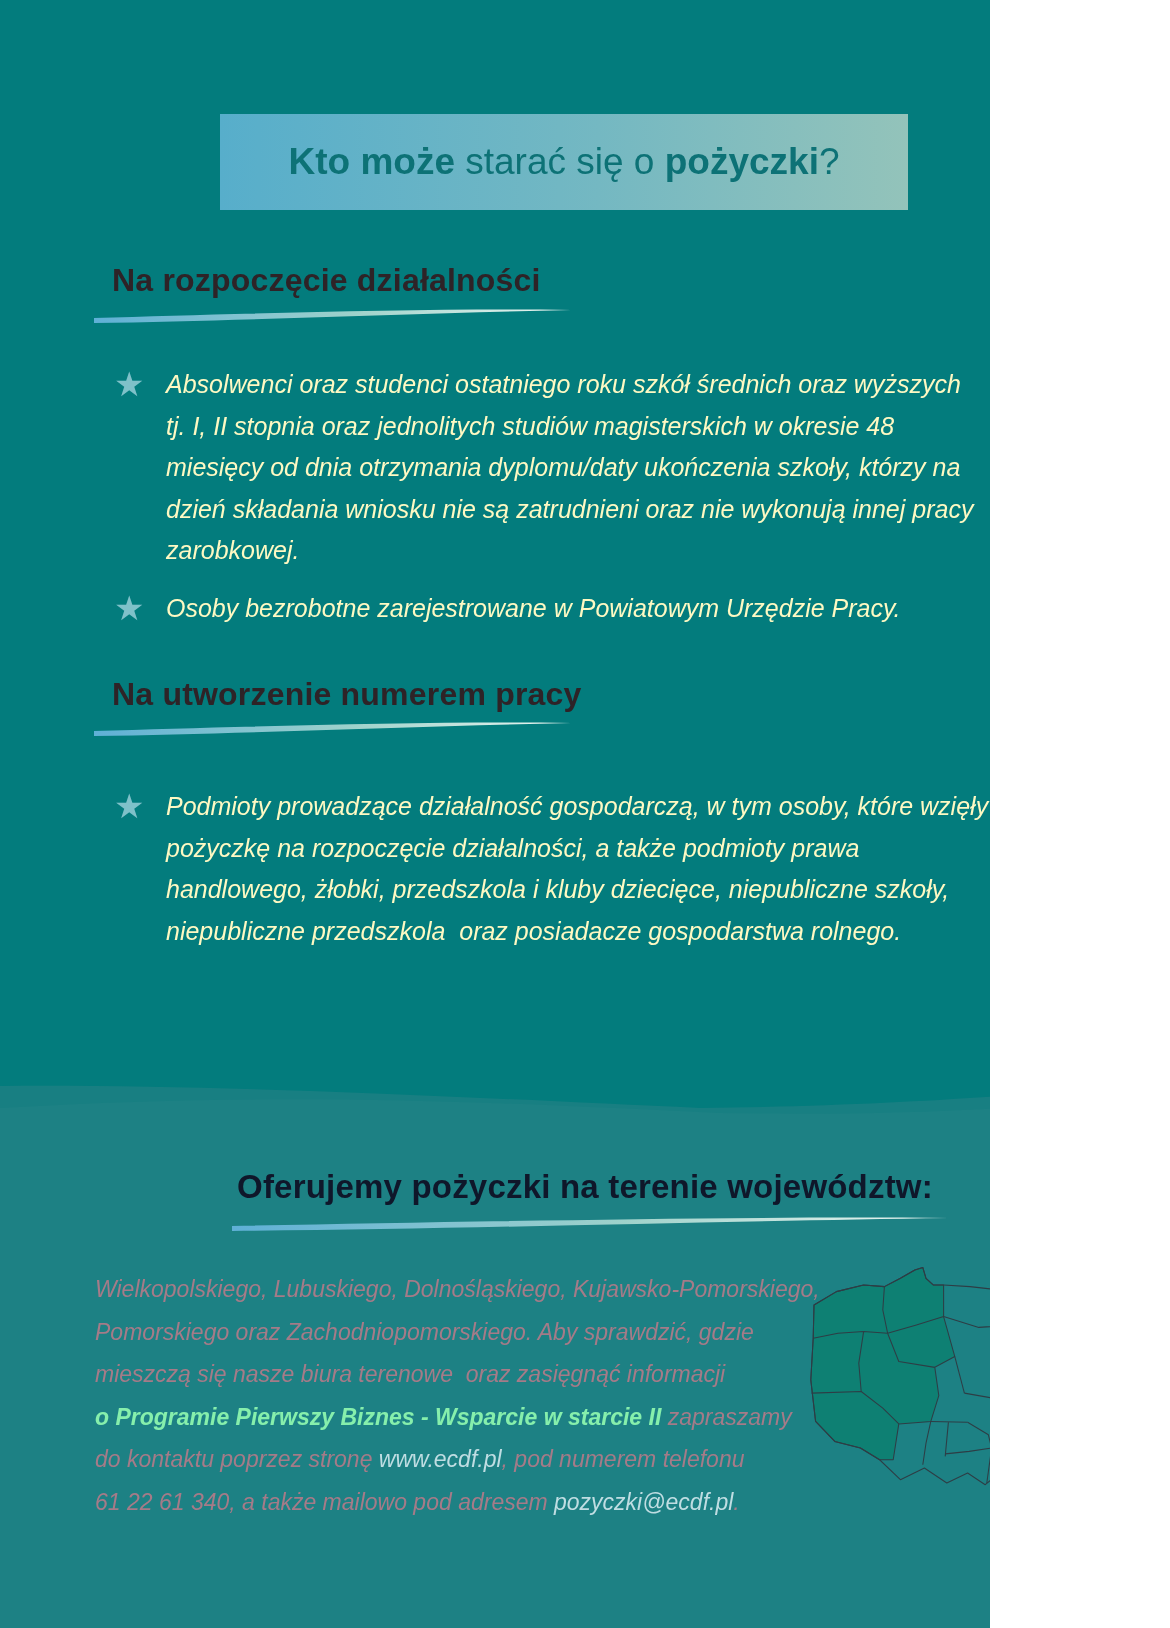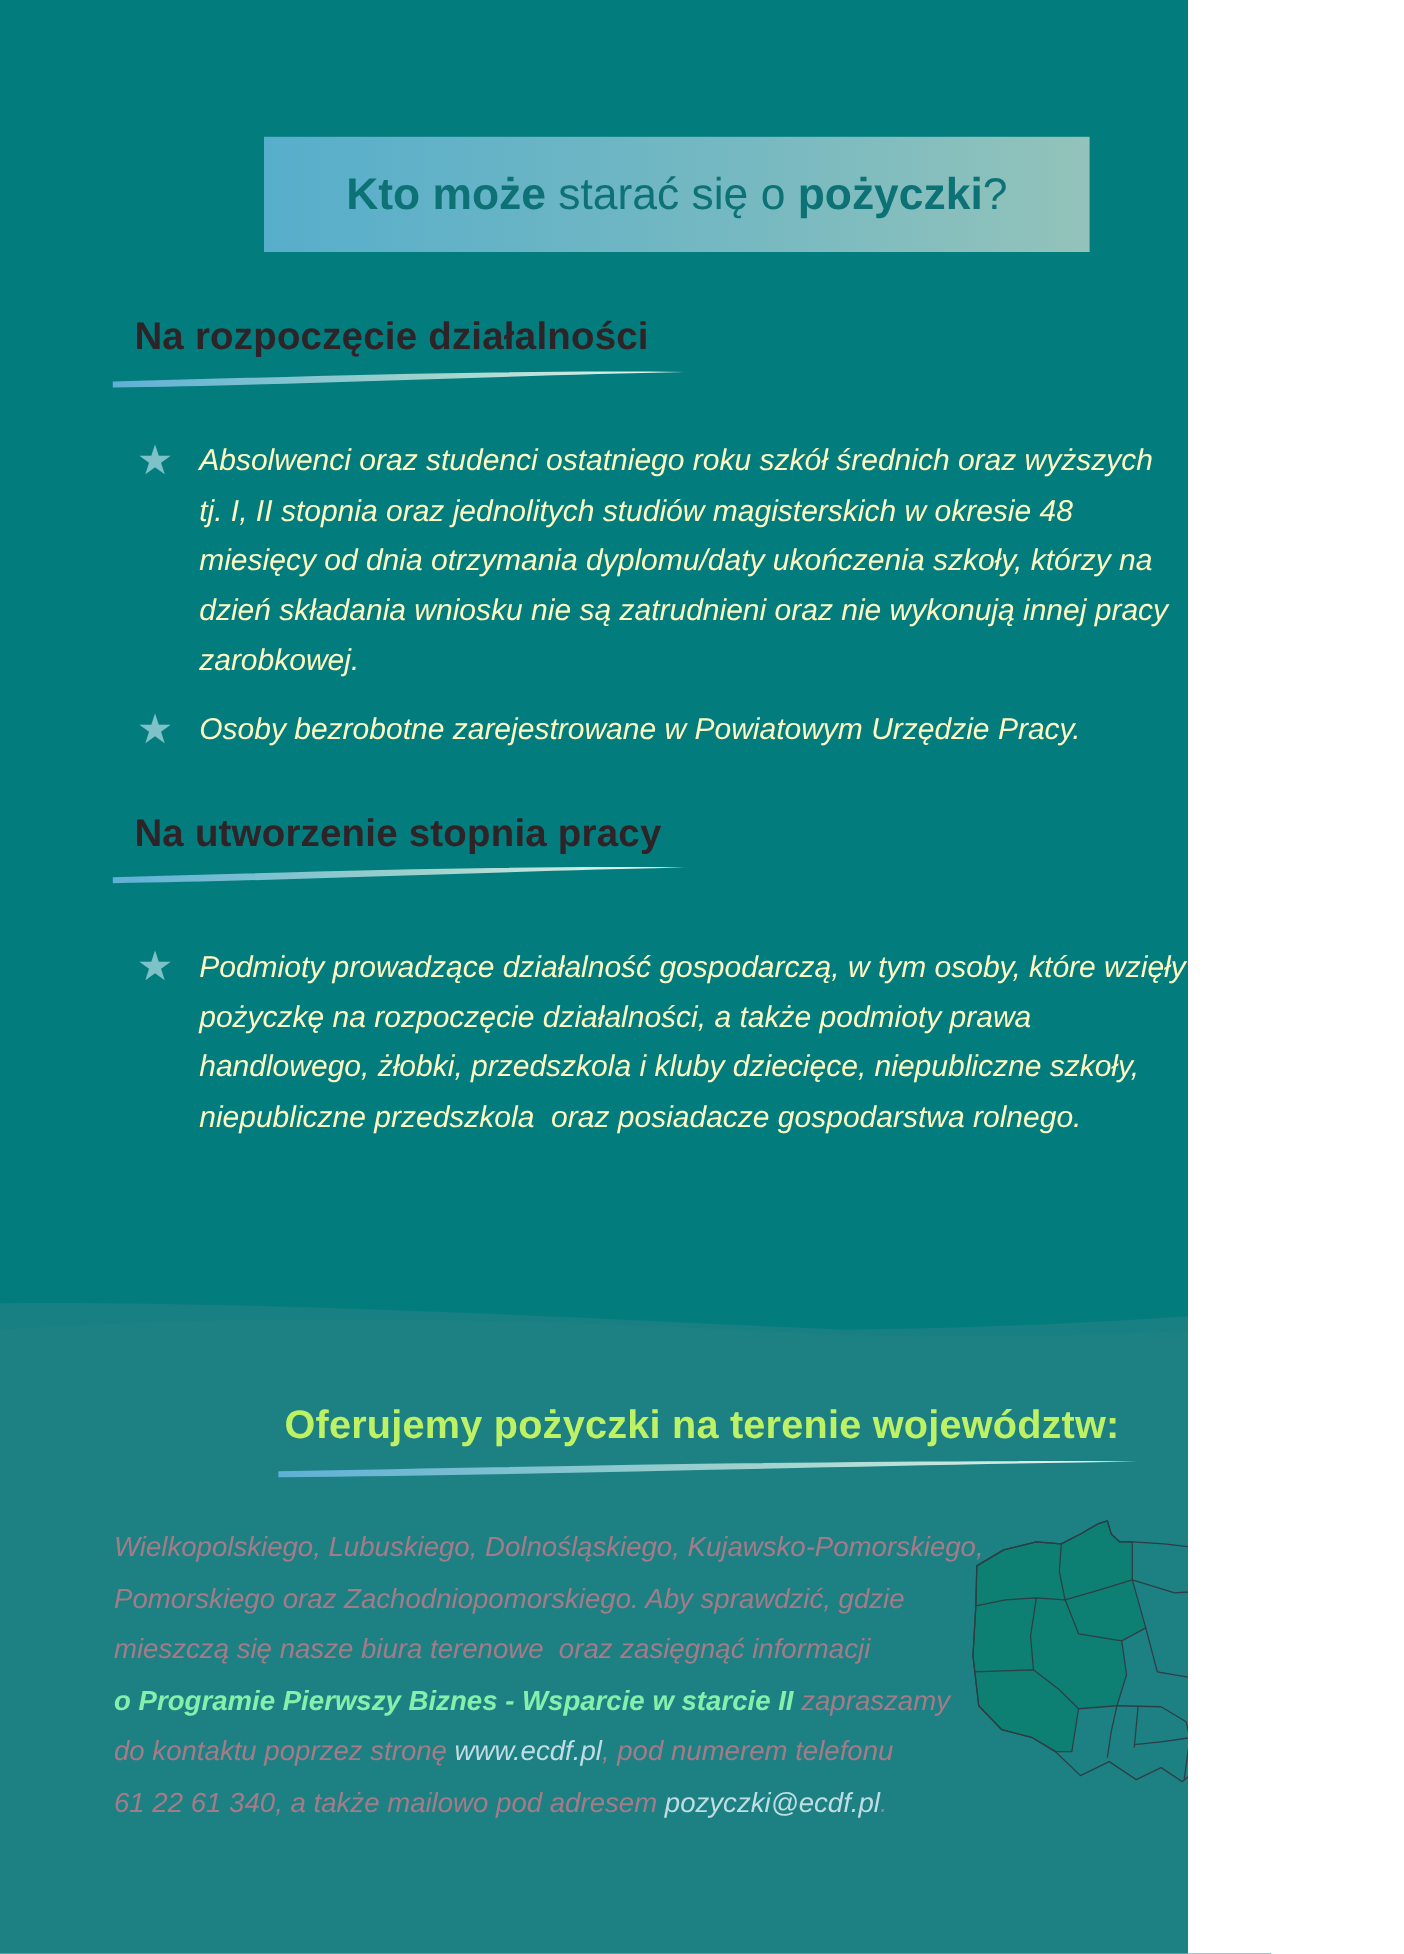--- a/index.html
+++ b/index.html
@@ -46,21 +46,21 @@
   
   .note{
     position:absolute;left:0;top:1003px;width:1170px;text-align:center;
     font-size:22px;font-weight:bold;font-style:italic;color:#9f7389;
   }
   
   .waves{position:absolute;left:0;top:0;width:1170px;height:1628px;pointer-events:none;}
   
   .offer-title{
     position:absolute;left:0;top:1168px;width:1170px;text-align:center;
-    font-size:33px;font-weight:bold;color:#bef264;letter-spacing:.2px;
+    font-size:33px;font-weight:bold;color:#0f172a;letter-spacing:.2px;
   }
   .contact{position:absolute;left:95px;top:1268px;width:720px;}
   .contact .line{
     font-style:italic;font-size:23px;line-height:42.5px;
     color:#a57b88;white-space:pre;
   }
   .bold-red{font-weight:bold;color:#86efac;}
   .link{font-weight:normal;color:#bfdde2;cursor:pointer;}
   
   .map{position:absolute;left:790px;top:1250px;}
@@ -102,21 +102,21 @@
     </div>
   </div>
 
   <div class="bullet" id="bullet2">
     <span class="star">★</span>
     <div class="bullet-text">
       <div class="bl">Osoby bezrobotne zarejestrowane w Powiatowym Urzędzie Pracy.</div>
     </div>
   </div>
 
-  <div class="sec-title" id="title-jobs">Na utworzenie stopnia pracy</div>
+  <div class="sec-title" id="title-jobs">Na utworzenie numerem pracy</div>
   <svg class="brush" id="brush2" width="485" height="22" viewBox="0 0 485 22" xmlns="http://www.w3.org/2000/svg">
     <defs>
       <linearGradient id="bg2" x1="0" y1="0" x2="1" y2="0">
         <stop offset="0" stop-color="#5fb0d6"></stop>
           <stop offset="0.55" stop-color="#9fd2cb"></stop>
           <stop offset="1" stop-color="#eef7f3"></stop>
       </linearGradient>
     </defs>
     <path d="M4,14 C150,10 330,4 481,6 C330,9 150,17 4,19 Z" fill="url(#bg2)"></path>
   </svg>

